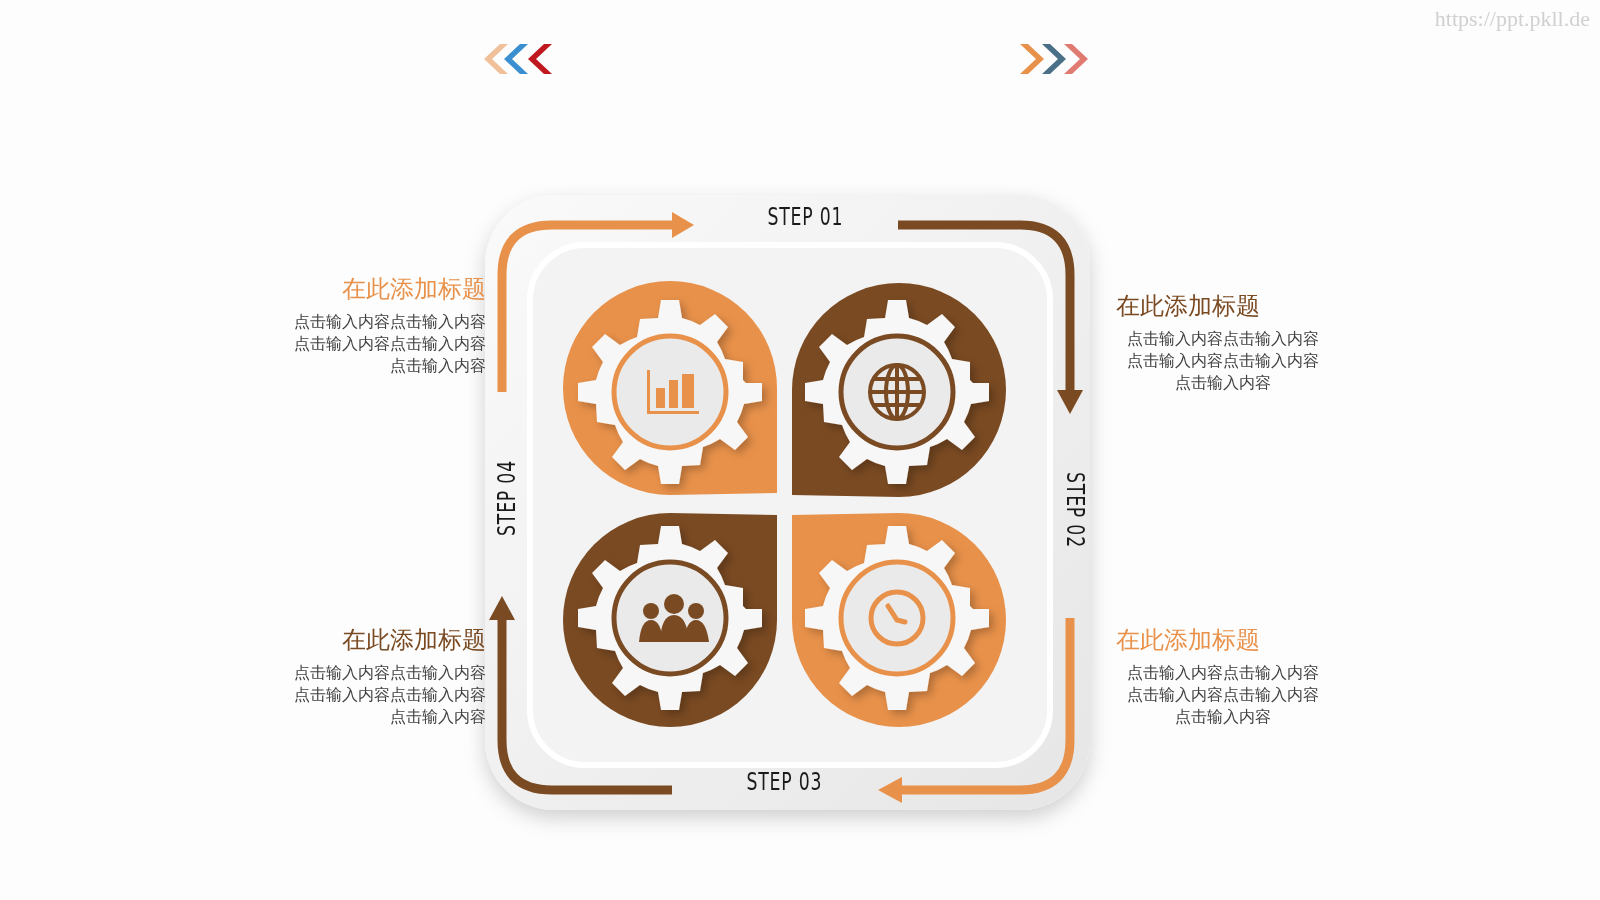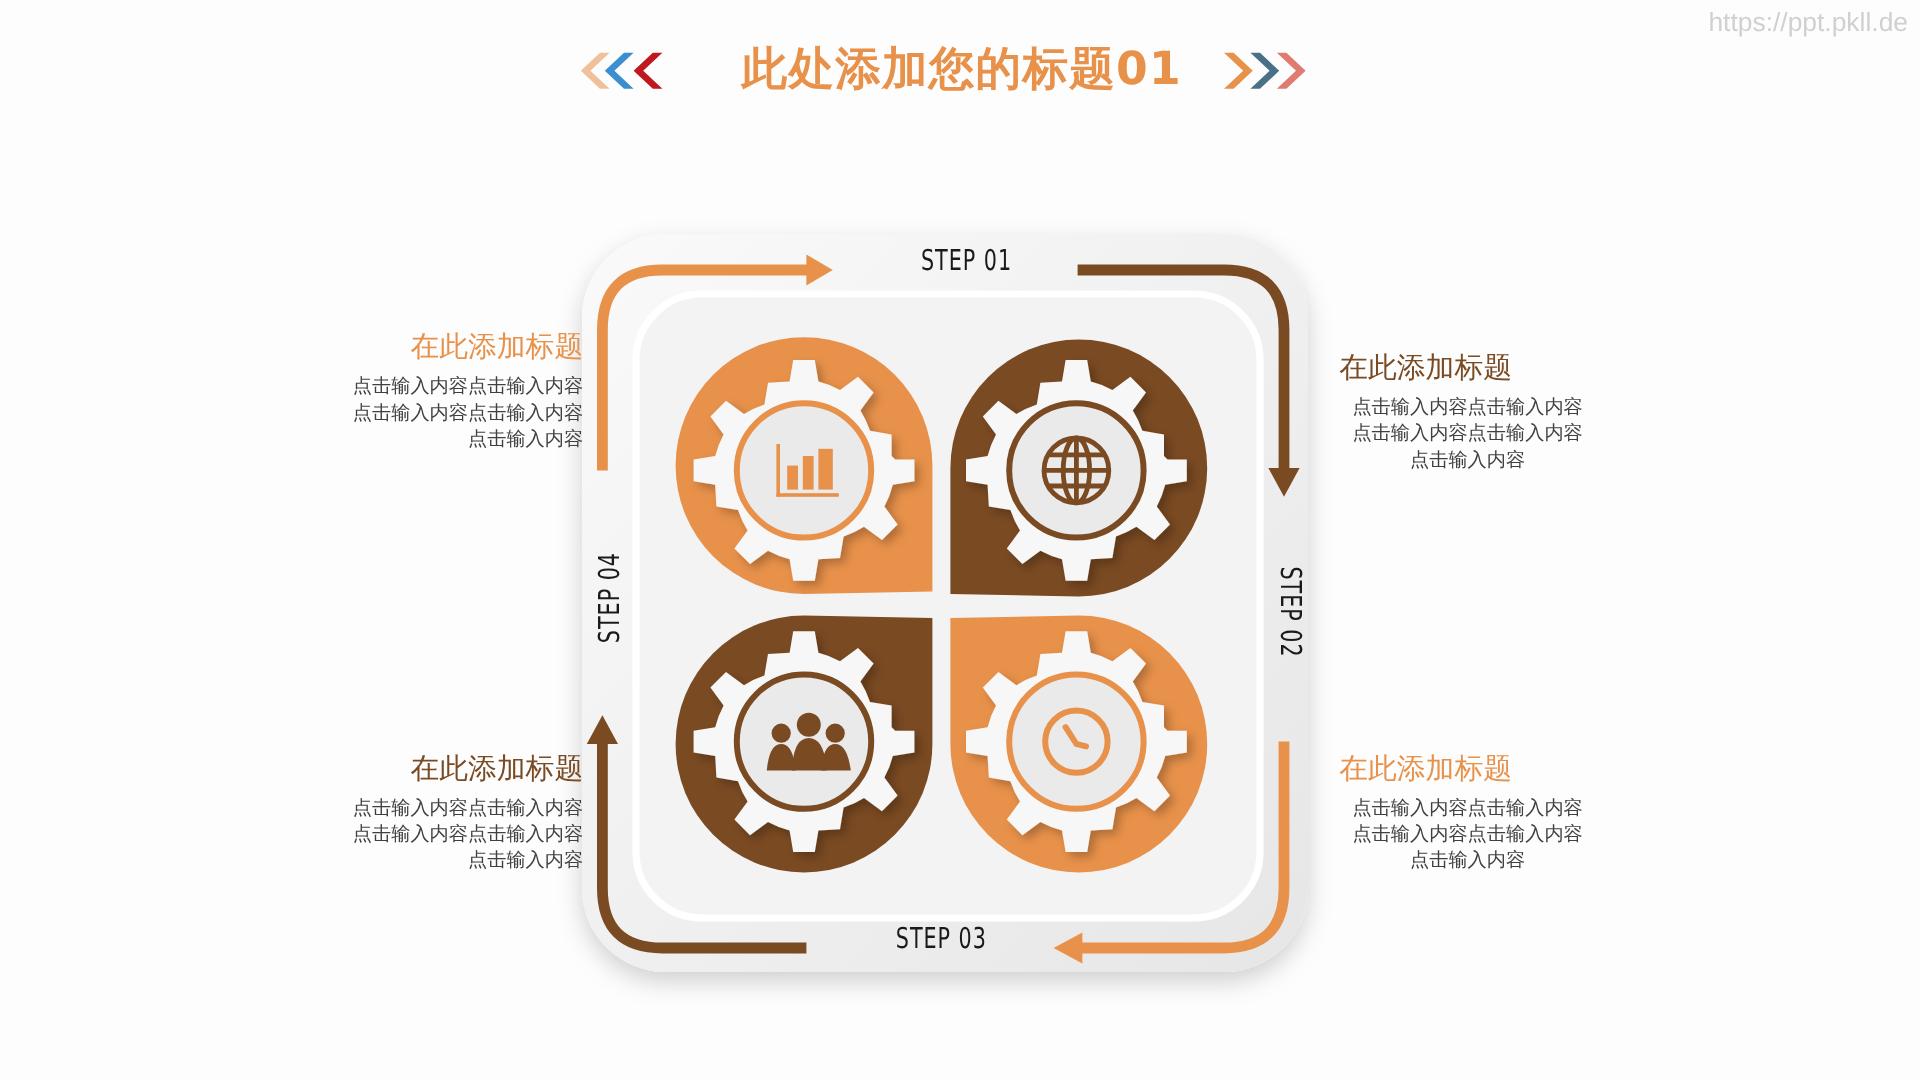--- a/index.html
+++ b/index.html
@@ -1,38 +1,37 @@
 <!DOCTYPE html>
 <html><head>
 <meta charset="utf-8">
 <style>
   html, body { margin:0; padding:0; }
   body { width:1600px; height:900px; background:#fdfdfd; position:relative; overflow:hidden; font-family:"DejaVu Sans", sans-serif; }
-  .watermark { position:absolute; top:6px; right:10px; font-family:Liberation Sans, sans-serif; font-size:22px; color:#d0d0d0; }
+  .watermark { position:absolute; top:6px; right:10px; font-family:Liberation Serif, serif; font-size:22px; color:#d0d0d0; }
   .title-row { position:absolute; top:30px; left:0; width:1600px; height:60px; }
   .title { position:absolute; left:618px; top:2px; font-size:38px; font-weight:bold; color:#e8914a; letter-spacing:1px; font-family:"DejaVu Sans", sans-serif; }
   .chev { position:absolute; top:12px; }
   .side { position:absolute; width:230px; text-align:right; }
   .side.right { text-align:center; width:230px; }
   .side .h { font-size:24px; margin-bottom:6px; }
   .side .b { font-size:16px; color:#404040; line-height:22px; }
   .step { position:absolute; font-family:"DejaVu Sans Condensed","DejaVu Sans", sans-serif; font-size:24px; color:#1a1a1a; letter-spacing:1px; transform:scaleX(0.8); }
 </style>
 </head>
 <body>
 
 <div class="watermark">https://ppt.pkll.de</div>
 
 <div class="title-row">
   <svg class="chev" style="left:480px" width="80" height="34">
     <polygon points="28,2 12,17 28,32 20,32 4,17 20,2" fill="#f0c09a"></polygon>
     <polygon points="48,2 32,17 48,32 40,32 24,17 40,2" fill="#3a8fd0"></polygon>
     <polygon points="72,2 56,17 72,32 64,32 48,17 64,2" fill="#c0181f"></polygon>
   </svg>
-  <div class="title">此处添加您的标题01</div>
   <svg class="chev" style="left:1016px" width="80" height="34">
     <polygon points="4,2 20,17 4,32 12,32 28,17 12,2" fill="#e8914a"></polygon>
     <polygon points="26,2 42,17 26,32 34,32 50,17 34,2" fill="#4a7088"></polygon>
     <polygon points="48,2 64,17 48,32 56,32 72,17 56,2" fill="#e07b72"></polygon>
   </svg>
 </div>
 
 <svg style="position:absolute;left:0;top:0" width="1600" height="900">
   <defs>
     <filter id="sh" x="-20%" y="-20%" width="140%" height="140%">

